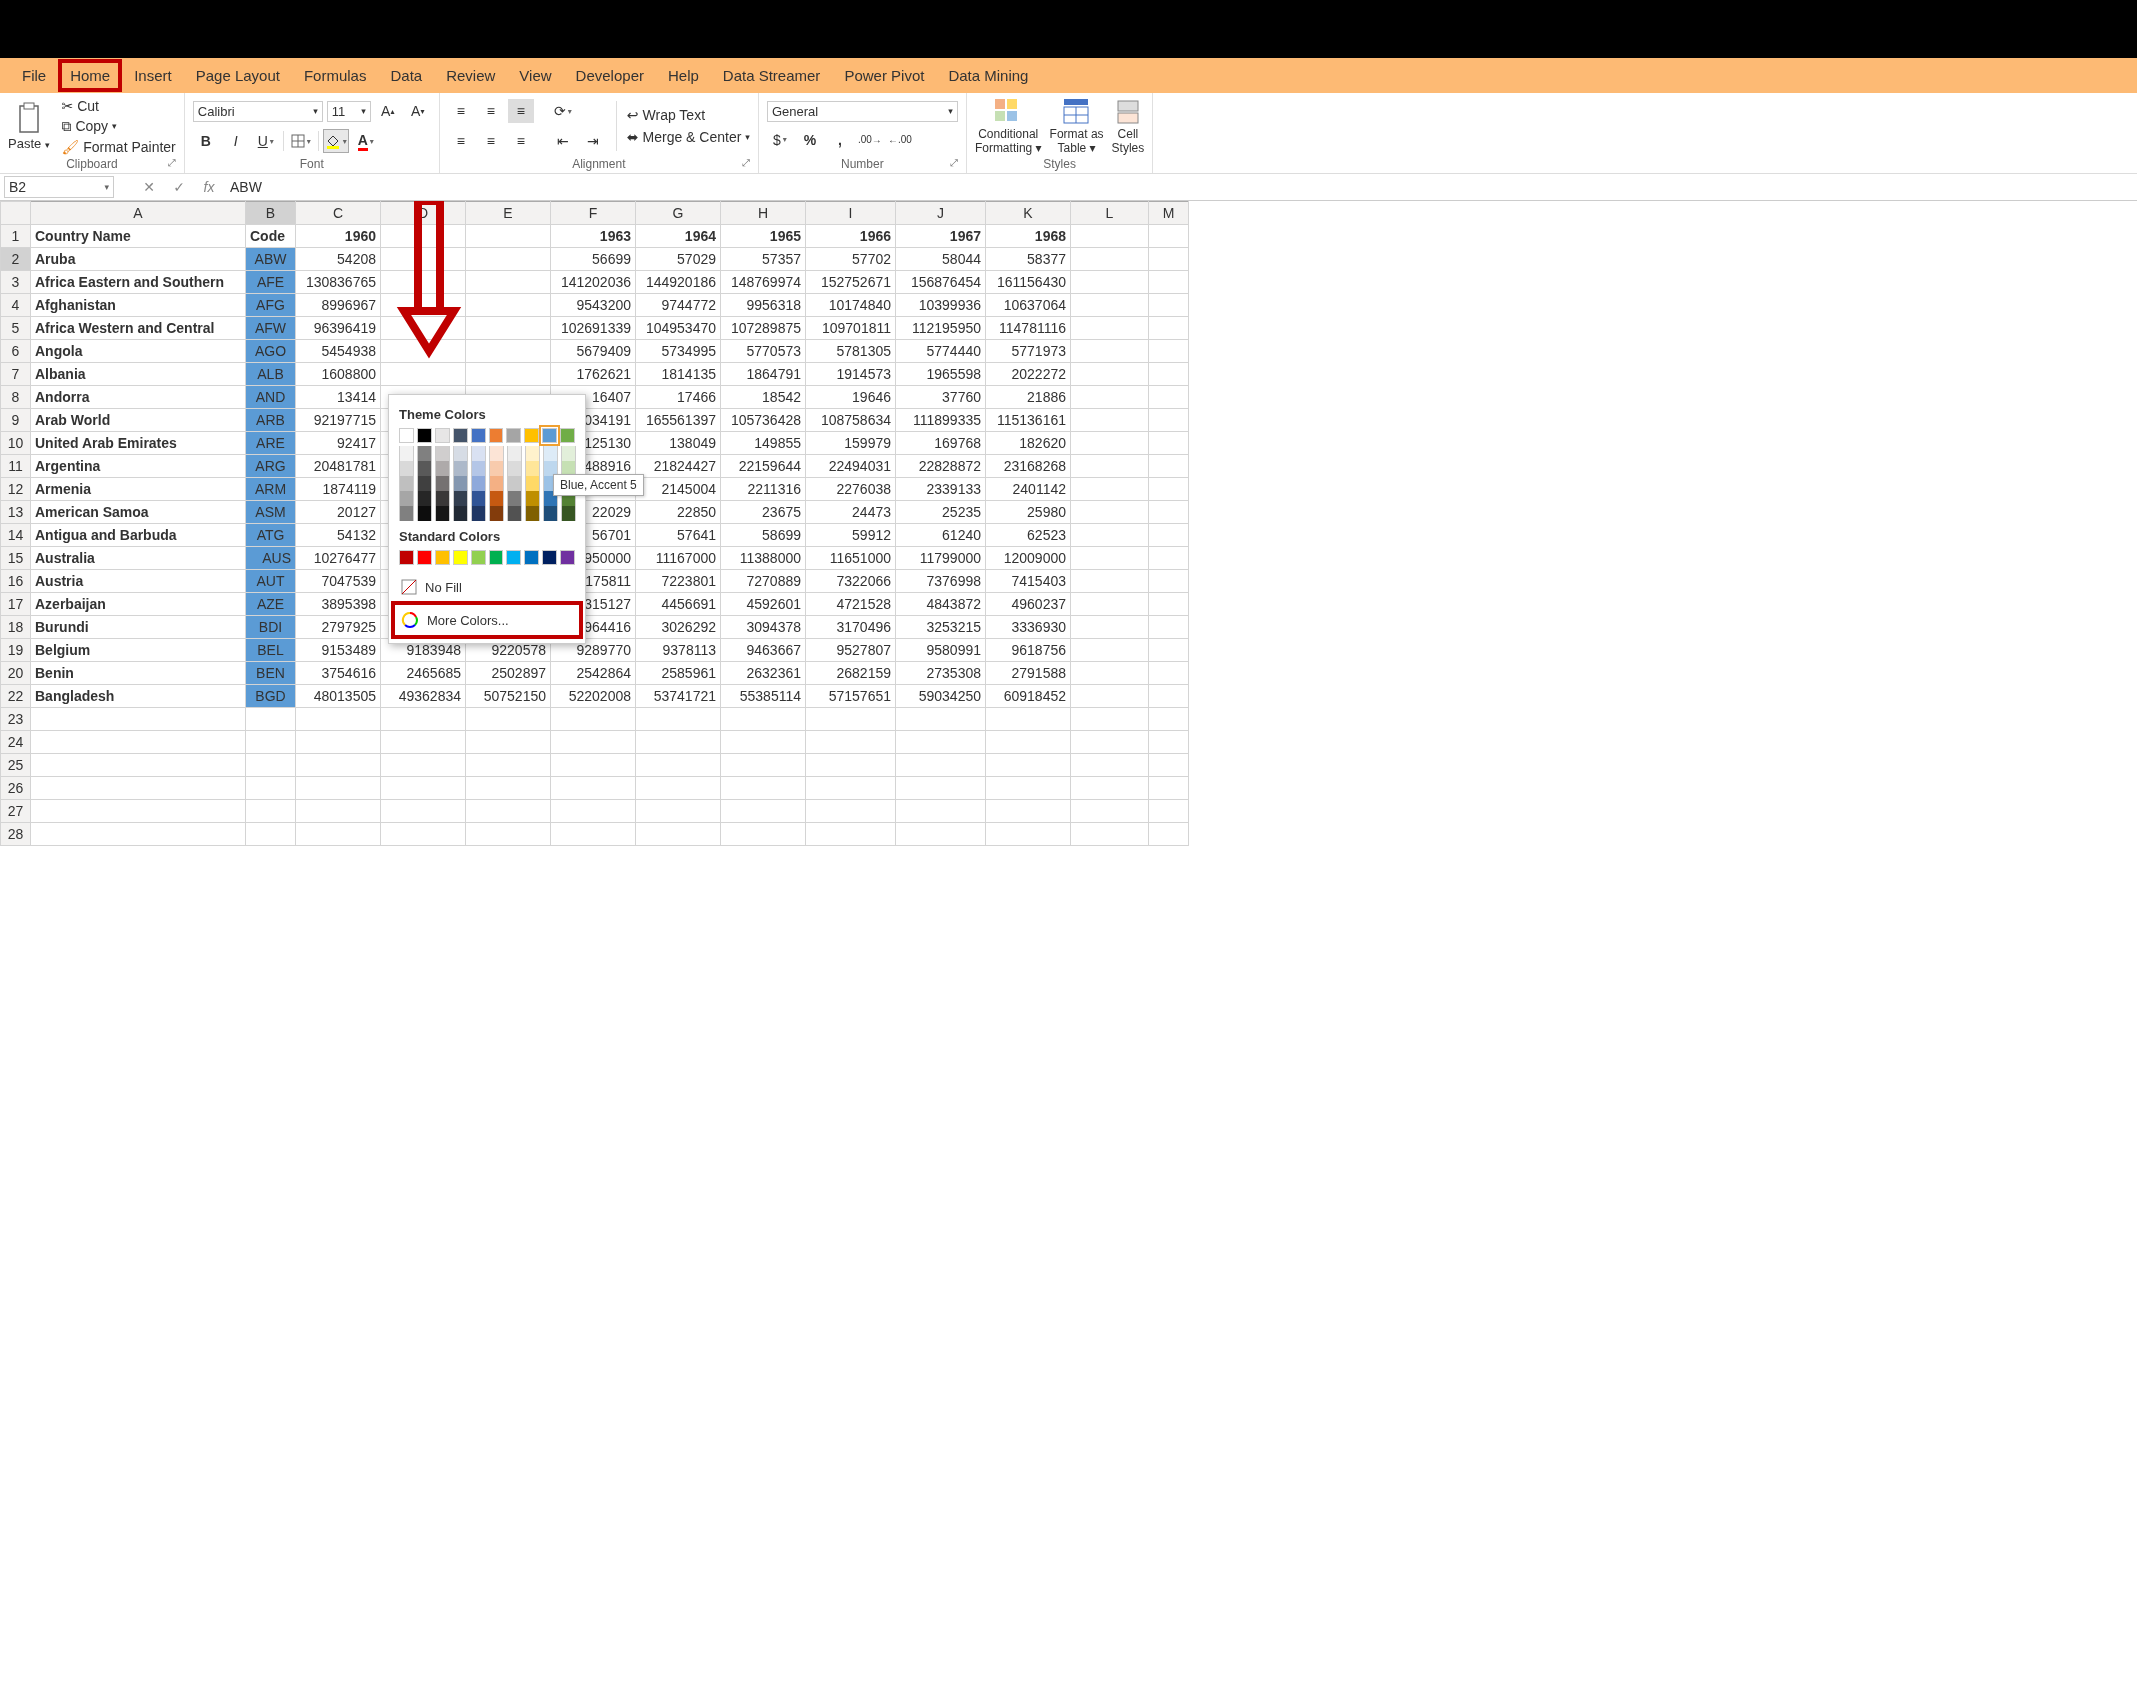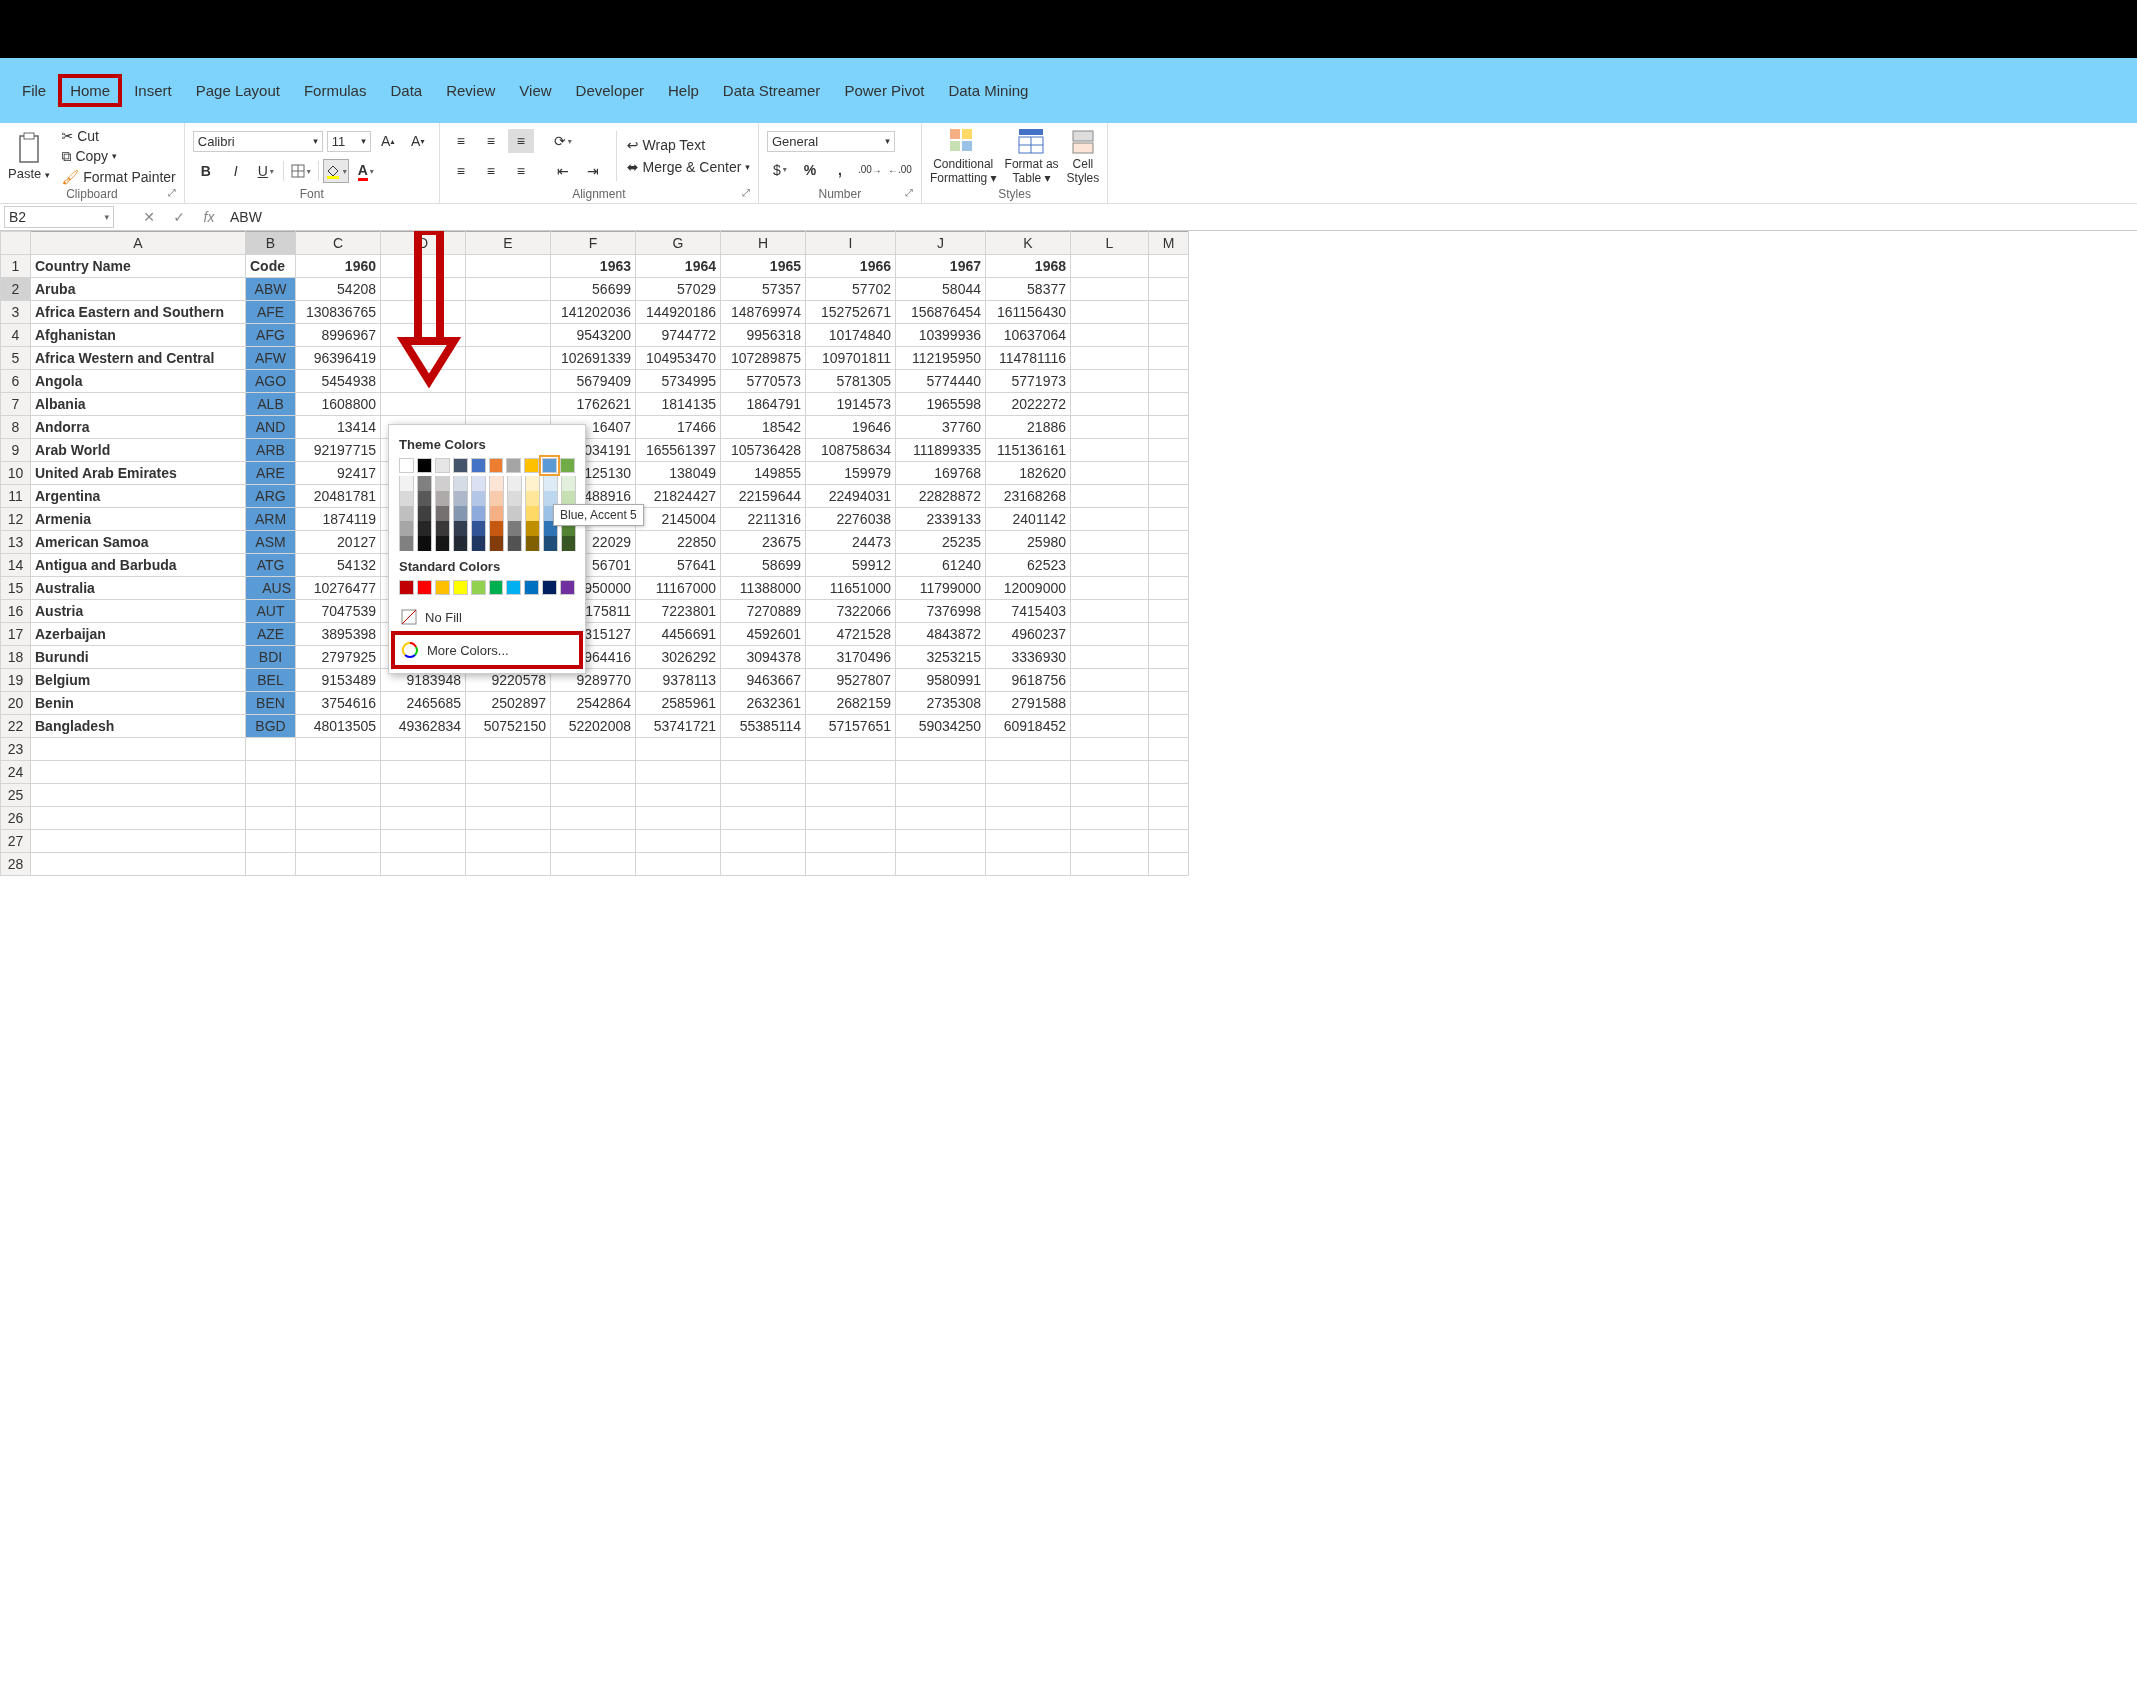--- a/index.html
+++ b/index.html
@@ -1,20 +1,20 @@
 <!DOCTYPE html>
 <html><head>
 <meta charset="utf-8">
 <style>
 * { margin: 0; padding: 0; box-sizing: border-box; font-family: 'Segoe UI', Tahoma, sans-serif; }
 body { background: #fff; font-size: 14px; color: #333; }
 
 .topblack { background: #000; height: 58px; }
 
-.tabbar { display: flex; align-items: center; padding: 16px 10px; gap: 0; background: #7dd3fc; }
+.tabbar { display: flex; align-items: center; padding: 1px 10px; gap: 0; background: #fdba74; }
 .tab { padding: 8px 12px; cursor: pointer; font-size: 15px; }
 .tab.active { border-bottom: 3px solid #217346; }
 .tab.highlighted { border: 4px solid #c00000; padding: 4px 8px; }
 
 .ribbon { display: flex; background: #fff; border-bottom: 1px solid #ddd; }
 .ribgroup { border-right: 1px solid #e0e0e0; padding: 4px 8px 2px 8px; display: flex; flex-direction: column; }
 .ribgroup-content { display: flex; align-items: center; gap: 4px; flex: 1; }
 .ribgroup-label { text-align: center; font-size: 12px; color: #666; padding-top: 2px; display:flex; justify-content:center; position:relative;}
 .ribgroup-label .expand { position:absolute; right:0; font-size:10px; color:#666;}
 
@@ -210,21 +210,21 @@
     </div>
     <div class="ribgroup-label">
         <span>Alignment</span>
         <span class="expand">⤢</span>
       </div>
   </div>
 
   <div class="ribgroup">
     <div class="ribgroup-content">
       <div class="numberbox">
-        <div class="select-ctrl" style="width:128px">
+        <div class="select-ctrl" style="width:191px">
             <span>General</span>
             <span style="font-size:9px">▾</span>
           </div>
         <div class="fontrow">
           <div class="btnicon dd">$</div>
           <div class="btnicon">
               <b>%</b>
             </div>
           <div class="btnicon">
               <b>,</b>

